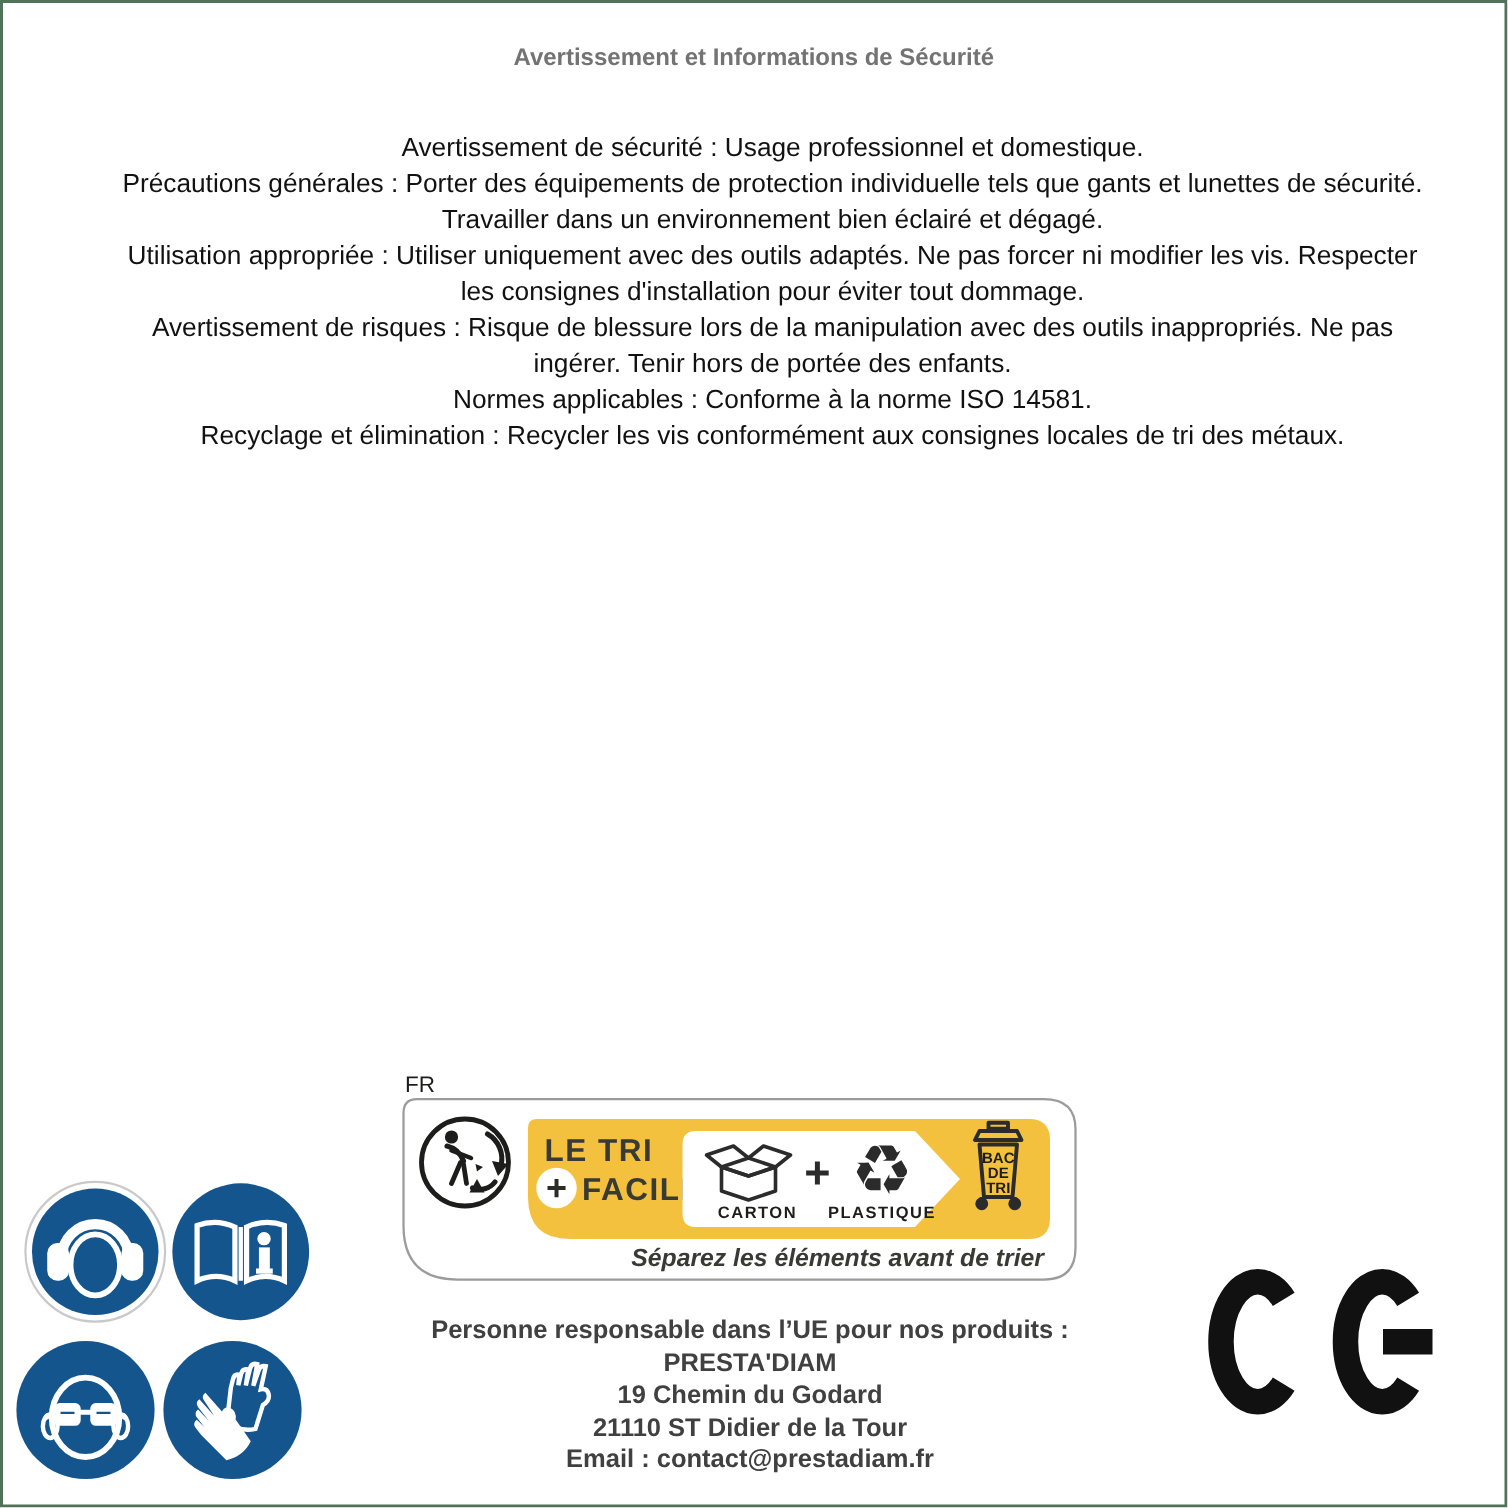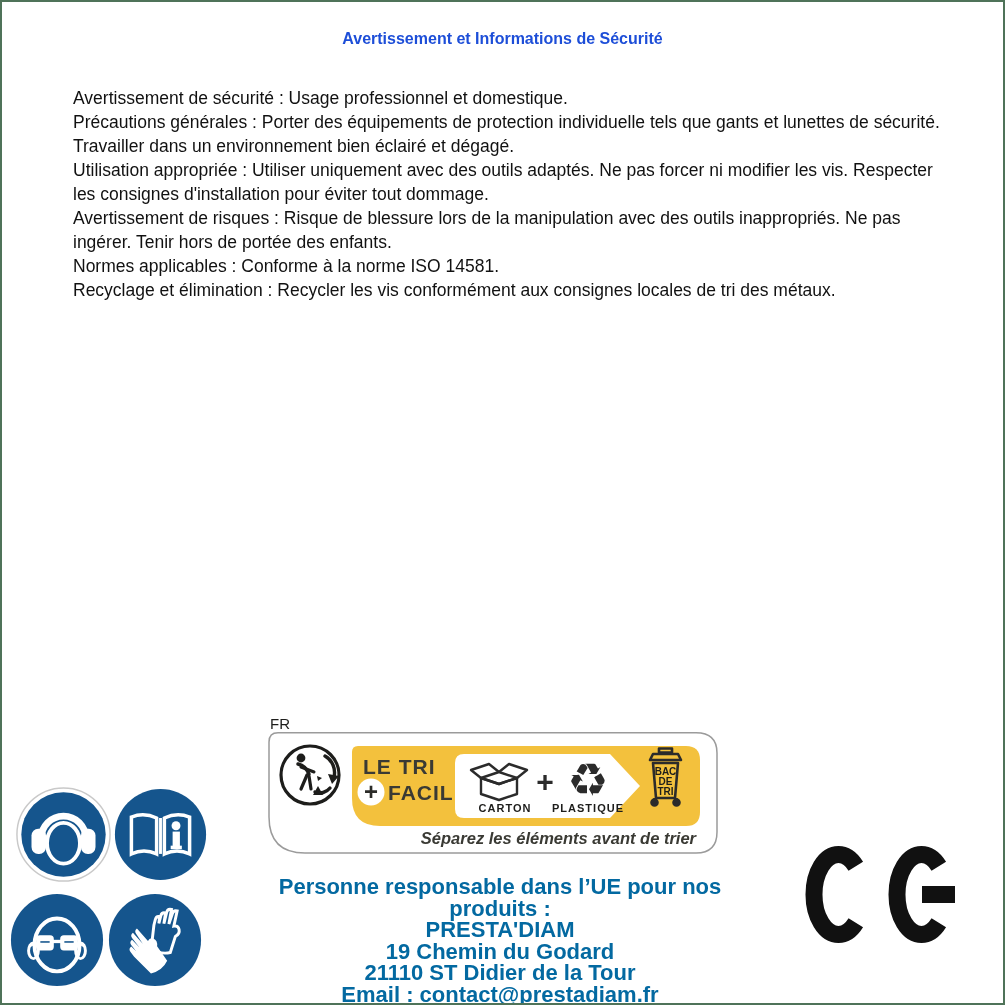--- a/index.html
+++ b/index.html
@@ -9,34 +9,34 @@
     box-sizing:border-box;
     border:2px solid #4f7359;
     background:#fff;
     font-family:"Liberation Sans", sans-serif;
     color:#111;
     overflow:hidden;
   }
   .title{
     position:absolute;top:28px;left:0;right:0;
     text-align:center;
-    font-size:16px;font-weight:bold;color:#1d4ed8;
+    font-size:16px;font-weight:bold;color:#737373;
   }
   .warnings{
     position:absolute;left:71px;top:84px;width:884px;
     font-size:17.5px;line-height:24px;color:#111;
   }
-  .warnings p{margin:0;}
+  .warnings p{margin:0;text-align:center;}
   .pictogram-grid{position:absolute;left:0;top:0;}
   .pictogram{position:absolute;}
   .recycling-block{position:absolute;left:266px;top:714px;width:452px;}
   .fr-code{font-size:15px;font-weight:normal;color:#1d1d1b;margin:0 0 1px 2px;line-height:15px;}
   .contact{
     position:absolute;left:258px;top:874px;width:480px;
-    text-align:center;font-weight:bold;font-size:22px;line-height:21.5px;color:#0369a1;
+    text-align:center;font-weight:bold;font-size:17px;line-height:21.5px;color:#404040;
   }
   .contact div{margin:0;}
   .ce-mark{position:absolute;left:793px;top:841px;}
 </style>
 </head>
 <body>
 
 <div class="page">
 
   <div class="title">Avertissement et Informations de Sécurité</div>

